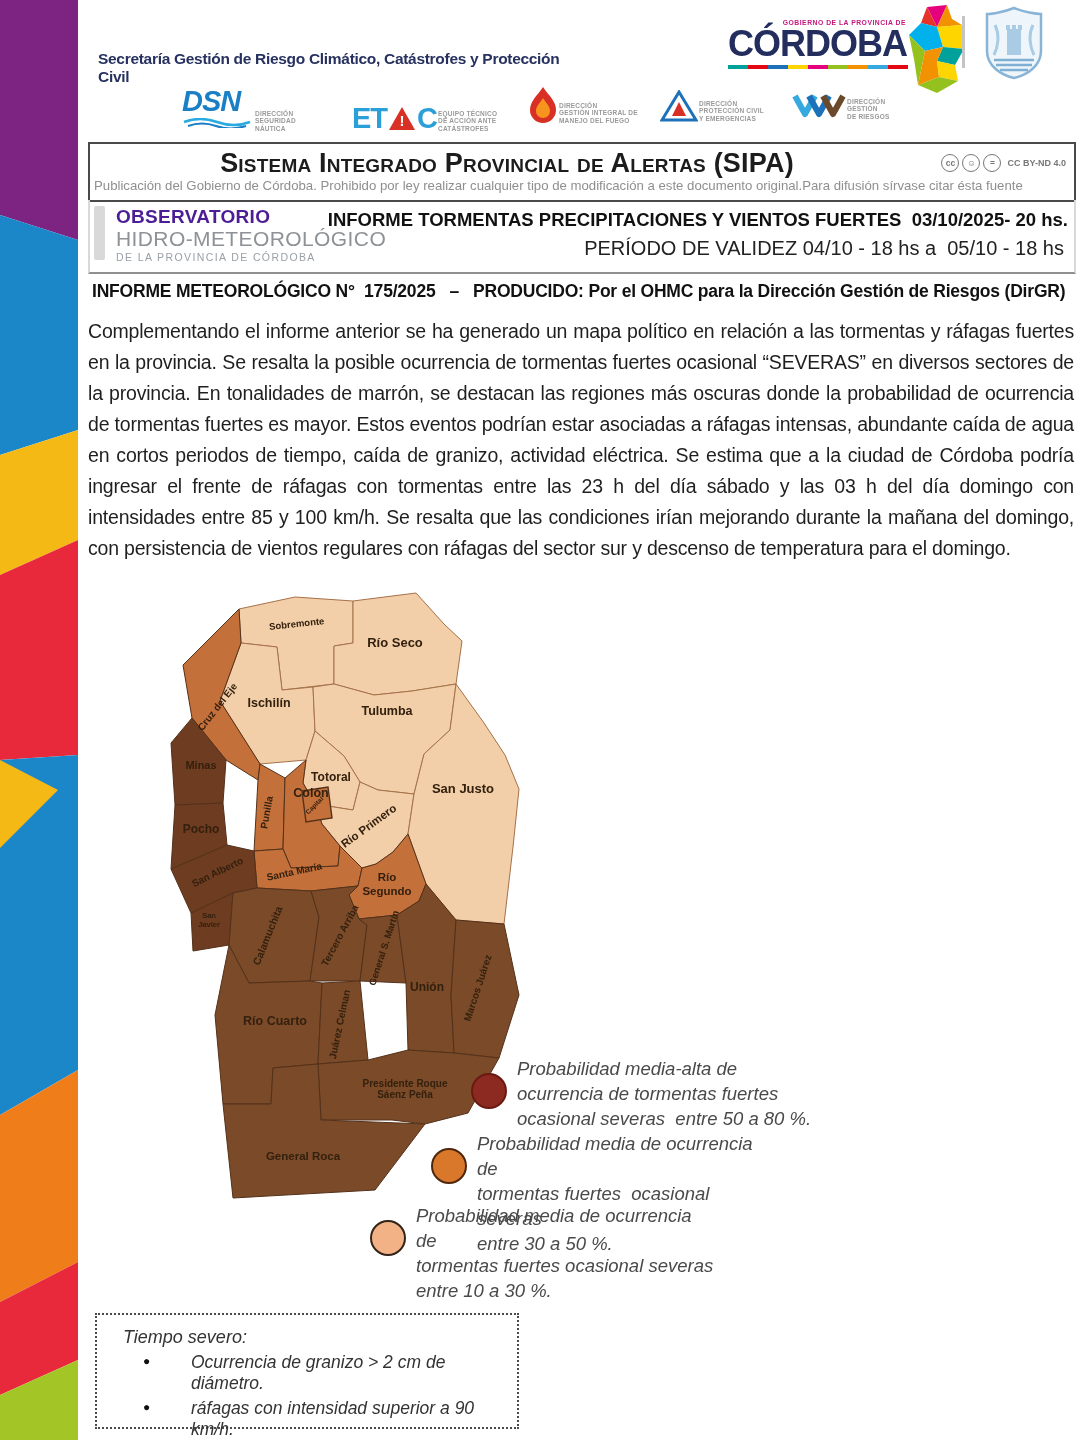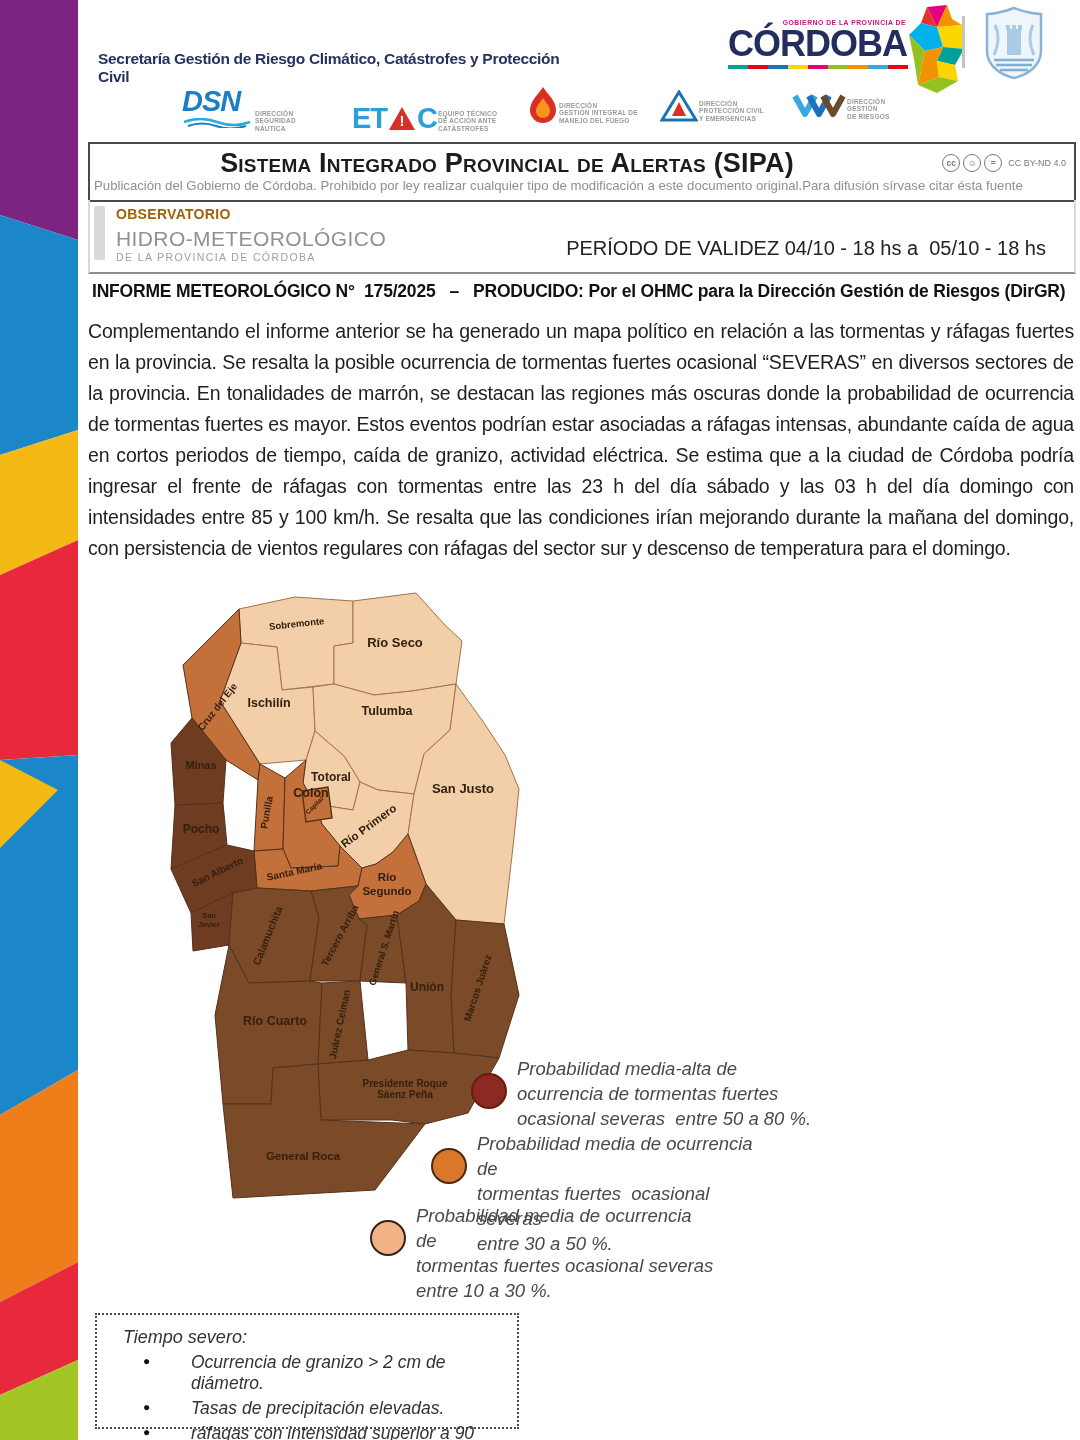--- a/index.html
+++ b/index.html
@@ -35,32 +35,32 @@
   .logo-civil{left:660px;top:90px;}
   .logo-risk{left:792px;top:90px;}
 
   
   .sipa-box{left:88px;top:142px;width:984px;height:56px;border:2px solid #4a4a4a;background:#fff;}
   .sipa-title{position:absolute;left:0;right:150px;top:4px;text-align:center;font-variant:small-caps;
               font-weight:bold;font-size:27px;color:#1c1c1c;letter-spacing:0.2px;}
   .cc-badges{position:absolute;right:8px;top:10px;display:flex;align-items:center;gap:3px;color:#777;}
   .cc-circle{width:16px;height:16px;border:1.5px solid #777;border-radius:50%;font-size:8.5px;line-height:16px;
              text-align:center;font-weight:bold;}
-  .cc-label{font-size:9px;font-weight:normal;margin-left:3px;text-align:center;}
+  .cc-label{font-size:9px;font-weight:bold;margin-left:3px;text-align:center;}
   .sipa-disclaimer{position:absolute;left:4px;right:4px;top:34px;font-size:13.2px;color:#8f8f8f;white-space:pre-wrap;}
 
   
   .obs-box{left:88px;top:200px;width:984px;height:72px;border-left:2px solid #d9d9d9;border-right:2px solid #d9d9d9;
            border-bottom:2px solid #8f8f8f;}
   .obs-bar{position:absolute;left:4px;top:6px;width:11px;height:54px;background:#d9d9d9;border-radius:2px;}
-  .obs-l1{position:absolute;left:26px;top:6px;font-size:14px;font-weight:bold;color:#a16207;letter-spacing:0.3px;}
+  .obs-l1{position:absolute;left:26px;top:6px;font-size:19px;font-weight:bold;color:#4c1d95;letter-spacing:0.3px;}
   .obs-l2{position:absolute;left:26px;top:27px;font-size:21px;color:#8d9296;letter-spacing:0.4px;}
   .obs-l3{position:absolute;left:26px;top:51px;font-size:10.5px;color:#9aa0a6;letter-spacing:1.4px;}
   .obs-r1{position:absolute;right:6px;top:9px;font-size:18.5px;font-weight:bold;color:#111;white-space:pre-wrap;}
-  .obs-r2{position:absolute;right:28px;top:37px;font-size:20px;font-weight:500;color:#222;white-space:pre-wrap;}
+  .obs-r2{position:absolute;right:10px;top:37px;font-size:20px;font-weight:500;color:#222;white-space:pre-wrap;}
 
   .report-line{left:92px;top:281px;width:980px;font-size:17.5px;font-weight:bold;color:#111;white-space:pre-wrap;letter-spacing:-0.2px;}
 
   .paragraph{left:88px;top:316px;width:986px;font-size:19.5px;line-height:31px;color:#1f1f1f;
              text-align:justify;letter-spacing:-0.2px;}
   .paragraph .b{font-weight:normal;}
 
   
   .map-wrap{left:163px;top:583px;}
   .map-label{font-weight:600;}
@@ -196,20 +196,21 @@
       <span class="cc-label">CC BY-ND 4.0</span>
     </div>
     <div class="sipa-disclaimer">Publicación del Gobierno de Córdoba. Prohibido por ley realizar cualquier tipo de modificación a este documento original.Para difusión sírvase citar ésta fuente</div>
   </div>
 
   <div class="abs obs-box">
     <div class="obs-bar"></div>
     <div class="obs-l1">OBSERVATORIO</div>
     <div class="obs-l2">HIDRO-METEOROLÓGICO</div>
     <div class="obs-l3">DE LA PROVINCIA DE CÓRDOBA</div>
+    <div class="obs-r1">INFORME TORMENTAS PRECIPITACIONES Y VIENTOS FUERTES  03/10/2025- 20 hs.</div>
     <div class="obs-r2">PERÍODO DE VALIDEZ 04/10 - 18 hs a  05/10 - 18 hs</div>
   </div>
 
   <div class="abs report-line">INFORME METEOROLÓGICO N°  175/2025   –   PRODUCIDO: Por el OHMC para la Dirección Gestión de Riesgos (DirGR)</div>
 
   <div class="abs paragraph"><span>Complementando el informe anterior se ha generado un mapa político en relación a las tormentas y ráfagas fuertes en la provincia. Se resalta la posible ocurrencia de tormentas fuertes ocasional </span><span class="b">“SEVERAS”</span><span> en diversos sectores de la provincia. En tonalidades de marrón, se destacan las regiones más oscuras donde la probabilidad de ocurrencia de tormentas fuertes es mayor. </span><span class="b">Estos eventos podrían estar asociadas a ráfagas intensas, abundante caída de agua en cortos periodos de tiempo, caída de granizo, actividad eléctrica. Se estima que a la ciudad de Córdoba podría ingresar el frente de ráfagas con tormentas entre las 23 h del día sábado y las 03 h del día domingo con intensidades entre 85 y 100 km/h.</span><span> Se resalta que las condiciones irían mejorando durante la mañana del domingo, con persistencia de vientos regulares con ráfagas del sector sur y descenso de temperatura para el domingo.</span></div>
 
   <svg class="abs map-wrap" width="370" height="630" viewBox="0 0 370 630" id="map-svg">
       <polygon points="76,26 132,14 190,18 190,60 171,63 171,101 119,107 114,64 78,60" fill="#f2cfa8" stroke="#a5714a" stroke-width="1"></polygon>
       <polygon points="190,18 253,10 281,41 299,58 293,101 249,108 211,112 171,101 171,63 190,60" fill="#f2cfa8" stroke="#a5714a" stroke-width="1"></polygon>
@@ -277,18 +278,17 @@
       <div class="abs legend-item legend-3">
         <div class="legend-circle" style="background: rgb(242, 178, 133); border: 2.5px solid rgb(51, 36, 26);"></div>
         <div class="legend-text">Probabilidad media de ocurrencia de<br>tormentas fuertes ocasional severas<br>entre 10 a 30 %.</div>
       </div>
     </div>
 
   <div class="abs severe-box">
     <div class="severe-title">Tiempo severo:</div>
     <ul class="severe-list" id="severe-list">
         <li>Ocurrencia de granizo &gt; 2 cm de diámetro.</li>
-        <li>Tasas de precipitación elevadas.</li>
         <li>ráfagas con intensidad superior a 90 km/h.</li>
       </ul>
   </div>
 
 </div>
 
 </body></html>

